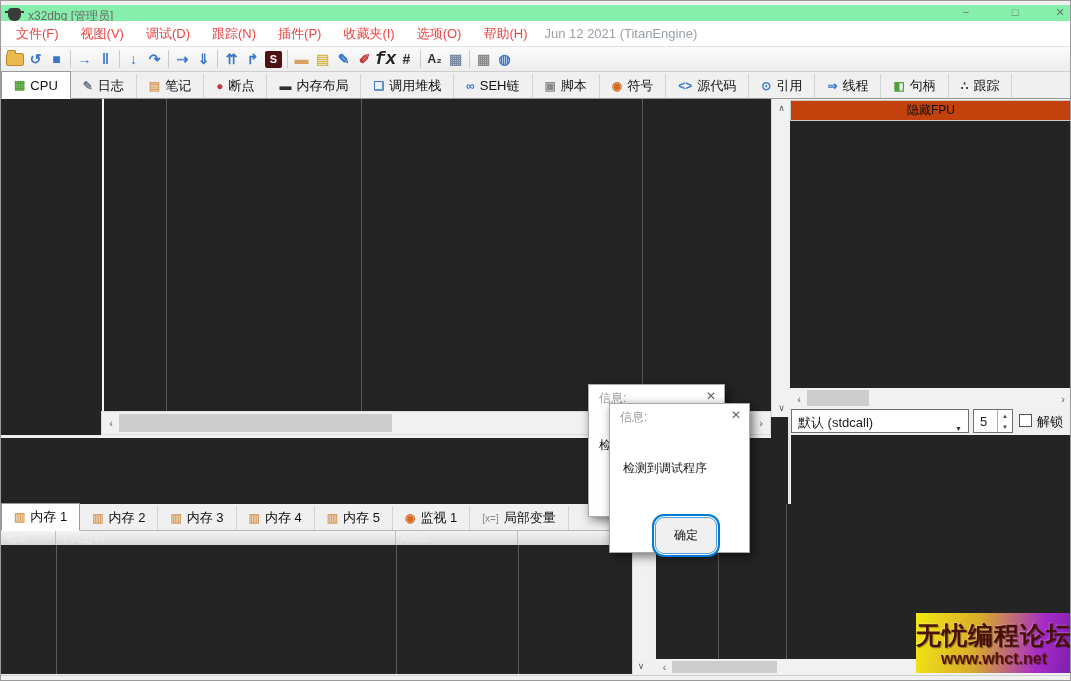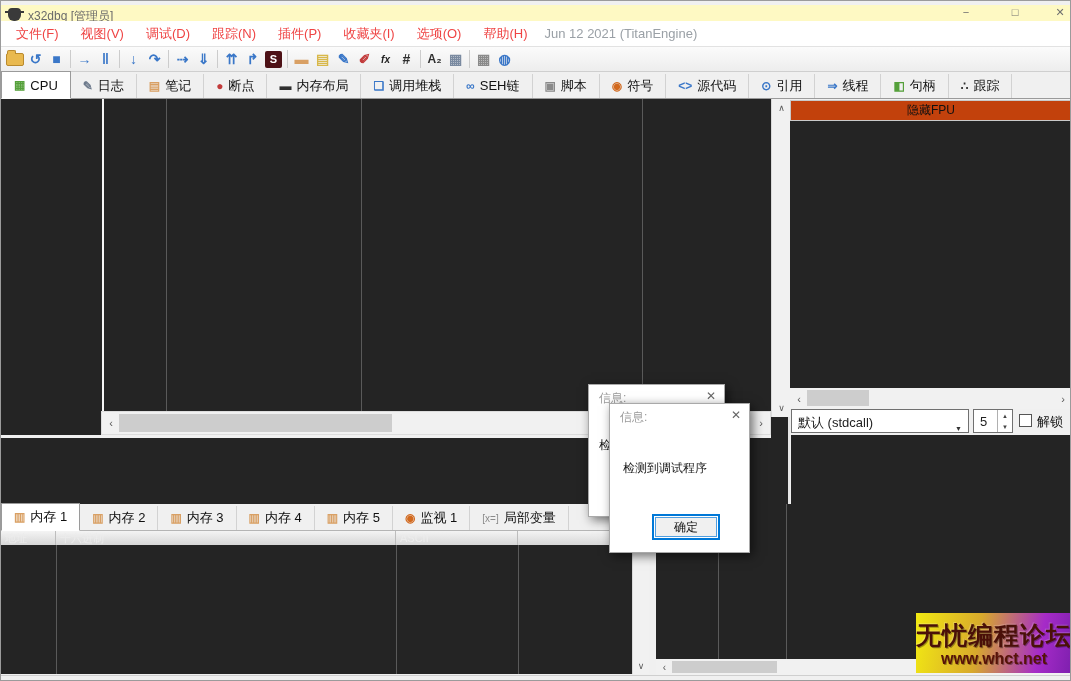--- a/index.html
+++ b/index.html
@@ -4,21 +4,21 @@
 <style>
   html,body{margin:0;padding:0;background:#dcdcdc;}
   #app{position:relative;width:1071px;height:681px;background:#f0f0f0;overflow:hidden;
        font-family:"Liberation Sans",sans-serif;font-size:12px;color:#222;
        border:1px solid #9b9b9b;box-sizing:border-box;}
   .abs{position:absolute;}
   .black{background:#242424;}
   .vline{position:absolute;width:1px;background:#5a5a5a;}
 
   
-  .titlebar{left:0;top:4px;width:100%;height:20px;background:#fef9c3;}
+  .titlebar{left:0;top:4px;width:100%;height:20px;background:#86efac;}
   .bug-icon{left:7px;top:3px;width:13px;height:13px;background:#3a3a3a;border-radius:4px 4px 6px 6px;}
   .bug-icon:before{content:"";position:absolute;left:-3px;top:3px;width:19px;height:2px;background:#3a3a3a;}
   .win-title{left:27px;top:3px;color:#6a6a6a;font-size:12px;white-space:nowrap;}
   .win-btn{top:0;width:34px;height:16px;text-align:center;color:#707070;font-size:11px;line-height:14px;}
 
   
   .menubar{left:0;top:20px;width:100%;height:25px;background:#ffffff;display:flex;align-items:center;padding-left:4px;box-sizing:border-box;}
   .menu-item{padding:3px 11px;color:#ef4444;font-size:13px;white-space:nowrap;}
   .build-info{color:#9aa0a6;font-size:13px;margin-left:6px;white-space:nowrap;}
 
@@ -28,21 +28,21 @@
            padding-left:3px;box-sizing:border-box;}
   .tb-ic{width:21px;height:21px;display:flex;align-items:center;justify-content:center;
          font-size:14px;font-weight:bold;flex:0 0 auto;}
   .tb-sep{width:1px;height:18px;background:#cccccc;margin:0 3px;flex:0 0 auto;}
   .c-blue{color:#3a77c8;} .c-tan{color:#d9a064;} .c-yel{color:#d8b84a;} .c-red{color:#c23b3b;}
   .c-dark{color:#2f2f2f;} .c-gb{color:#7a8aa0;} .c-gray{color:#8a8a8a;} .c-green{color:#55a03a;}
   .c-orange{color:#d2691e;} .c-slate{color:#6d7a8c;}
   .folder-icon{width:16px;height:11px;background:#e9b94f;border:1px solid #b98a2e;border-radius:2px;position:relative;}
   .folder-icon:before{content:"";position:absolute;left:0;top:-4px;width:7px;height:3px;background:#e9b94f;border:1px solid #b98a2e;border-bottom:none;border-radius:2px 2px 0 0;}
   .scylla{background:#4d1116;color:#fff;width:17px;height:17px;display:flex;align-items:center;justify-content:center;font-size:11px;border-radius:2px;}
-  .fx-ic{font-family:Liberation Sans, sans-serif;font-style:italic;font-size:10px;color:#222;}
+  .fx-ic{font-family:Liberation Mono, monospace;font-style:italic;font-size:18px;color:#222;}
 
   
   .tabbar{left:0;top:71px;width:100%;height:27px;background:#f0f0f0;display:flex;align-items:flex-end;
           border-bottom:1px solid #9a9a9a;box-sizing:border-box;}
   .tab{height:24px;display:flex;align-items:center;gap:5px;padding:0 12px;border-right:1px solid #d2d2d2;
        font-size:13px;color:#111;white-space:nowrap;}
   .tab.active{background:#ffffff;border:1px solid #9a9a9a;border-bottom:1px solid #ffffff;height:26px;margin-bottom:-1px;}
   .tabicon{font-size:12px;font-weight:bold;}
 
   
@@ -317,16 +317,16 @@
   <div class="dialog" style="left:587px;top:383px;width:135px;height:131px;z-index:40;">
     <div class="dlg-title">信息:</div>
     <div class="dlg-close">✕</div>
     <div class="dlg-msg" style="left:10px;top:52px;">检测到调试程序</div>
   </div>
 
   <div class="dialog" style="left:608px;top:402px;width:139px;height:148px;z-index:50;">
     <div class="dlg-title">信息:</div>
     <div class="dlg-close">✕</div>
     <div class="dlg-msg" style="left:13px;top:56px;">检测到调试程序</div>
-    <div class="ok-btn" style="left:42px;top:110px;width:68px;height:26px;">确定</div>
+    <div class="ok-btn" style="left:42px;top:110px;width:68px;height:43px;border-radius:12px;">确定</div>
   </div>
 
 </div>
 
 </body></html>

